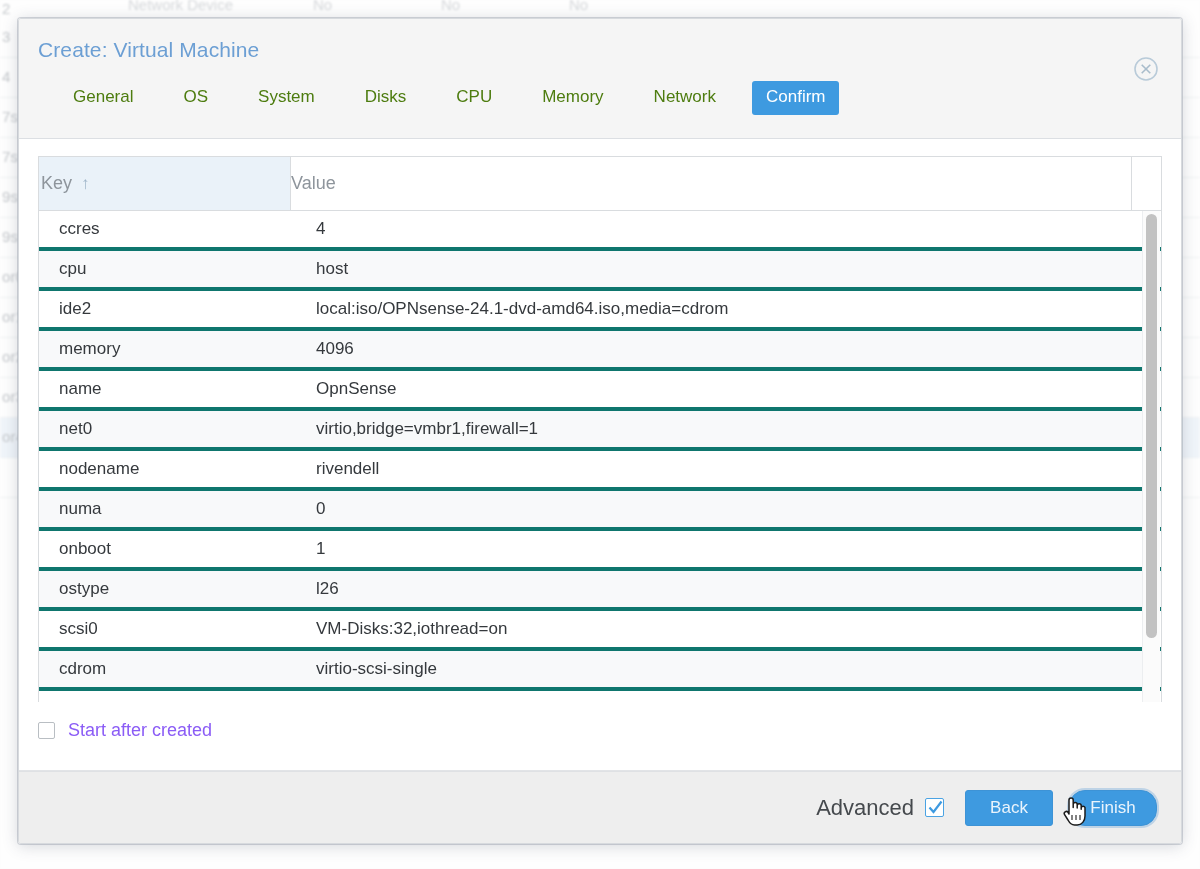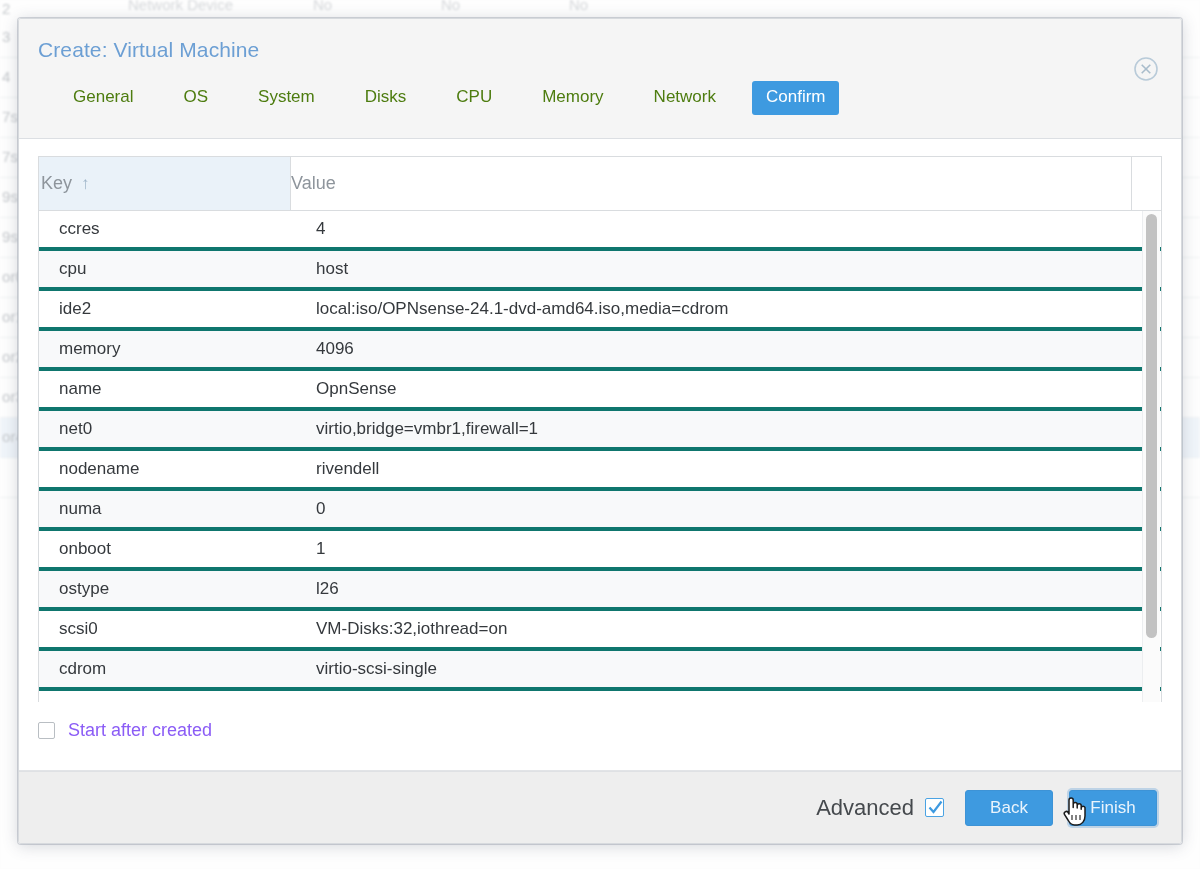--- a/index.html
+++ b/index.html
@@ -342,21 +342,21 @@
     font-family: "Liberation Sans", sans-serif;
     display: inline-flex;
     align-items: center;
     justify-content: center;
     cursor: pointer;
     padding: 0 18px;
     box-sizing: border-box;
     position: relative;
   }
   .btn-back { margin-right: 16px; }
-  .btn-finish { box-shadow: 0 0 0 2px rgba(100,160,215,0.35); }
+  .btn-finish { box-shadow: 0 0 0 2px rgba(100,160,215,0.35); border-radius: 16px; }
 
   
   .cursor {
     position: absolute;
     left: 1060px;
     top: 793px;
     width: 28px;
     height: 34px;
     pointer-events: none;
     z-index: 50;

